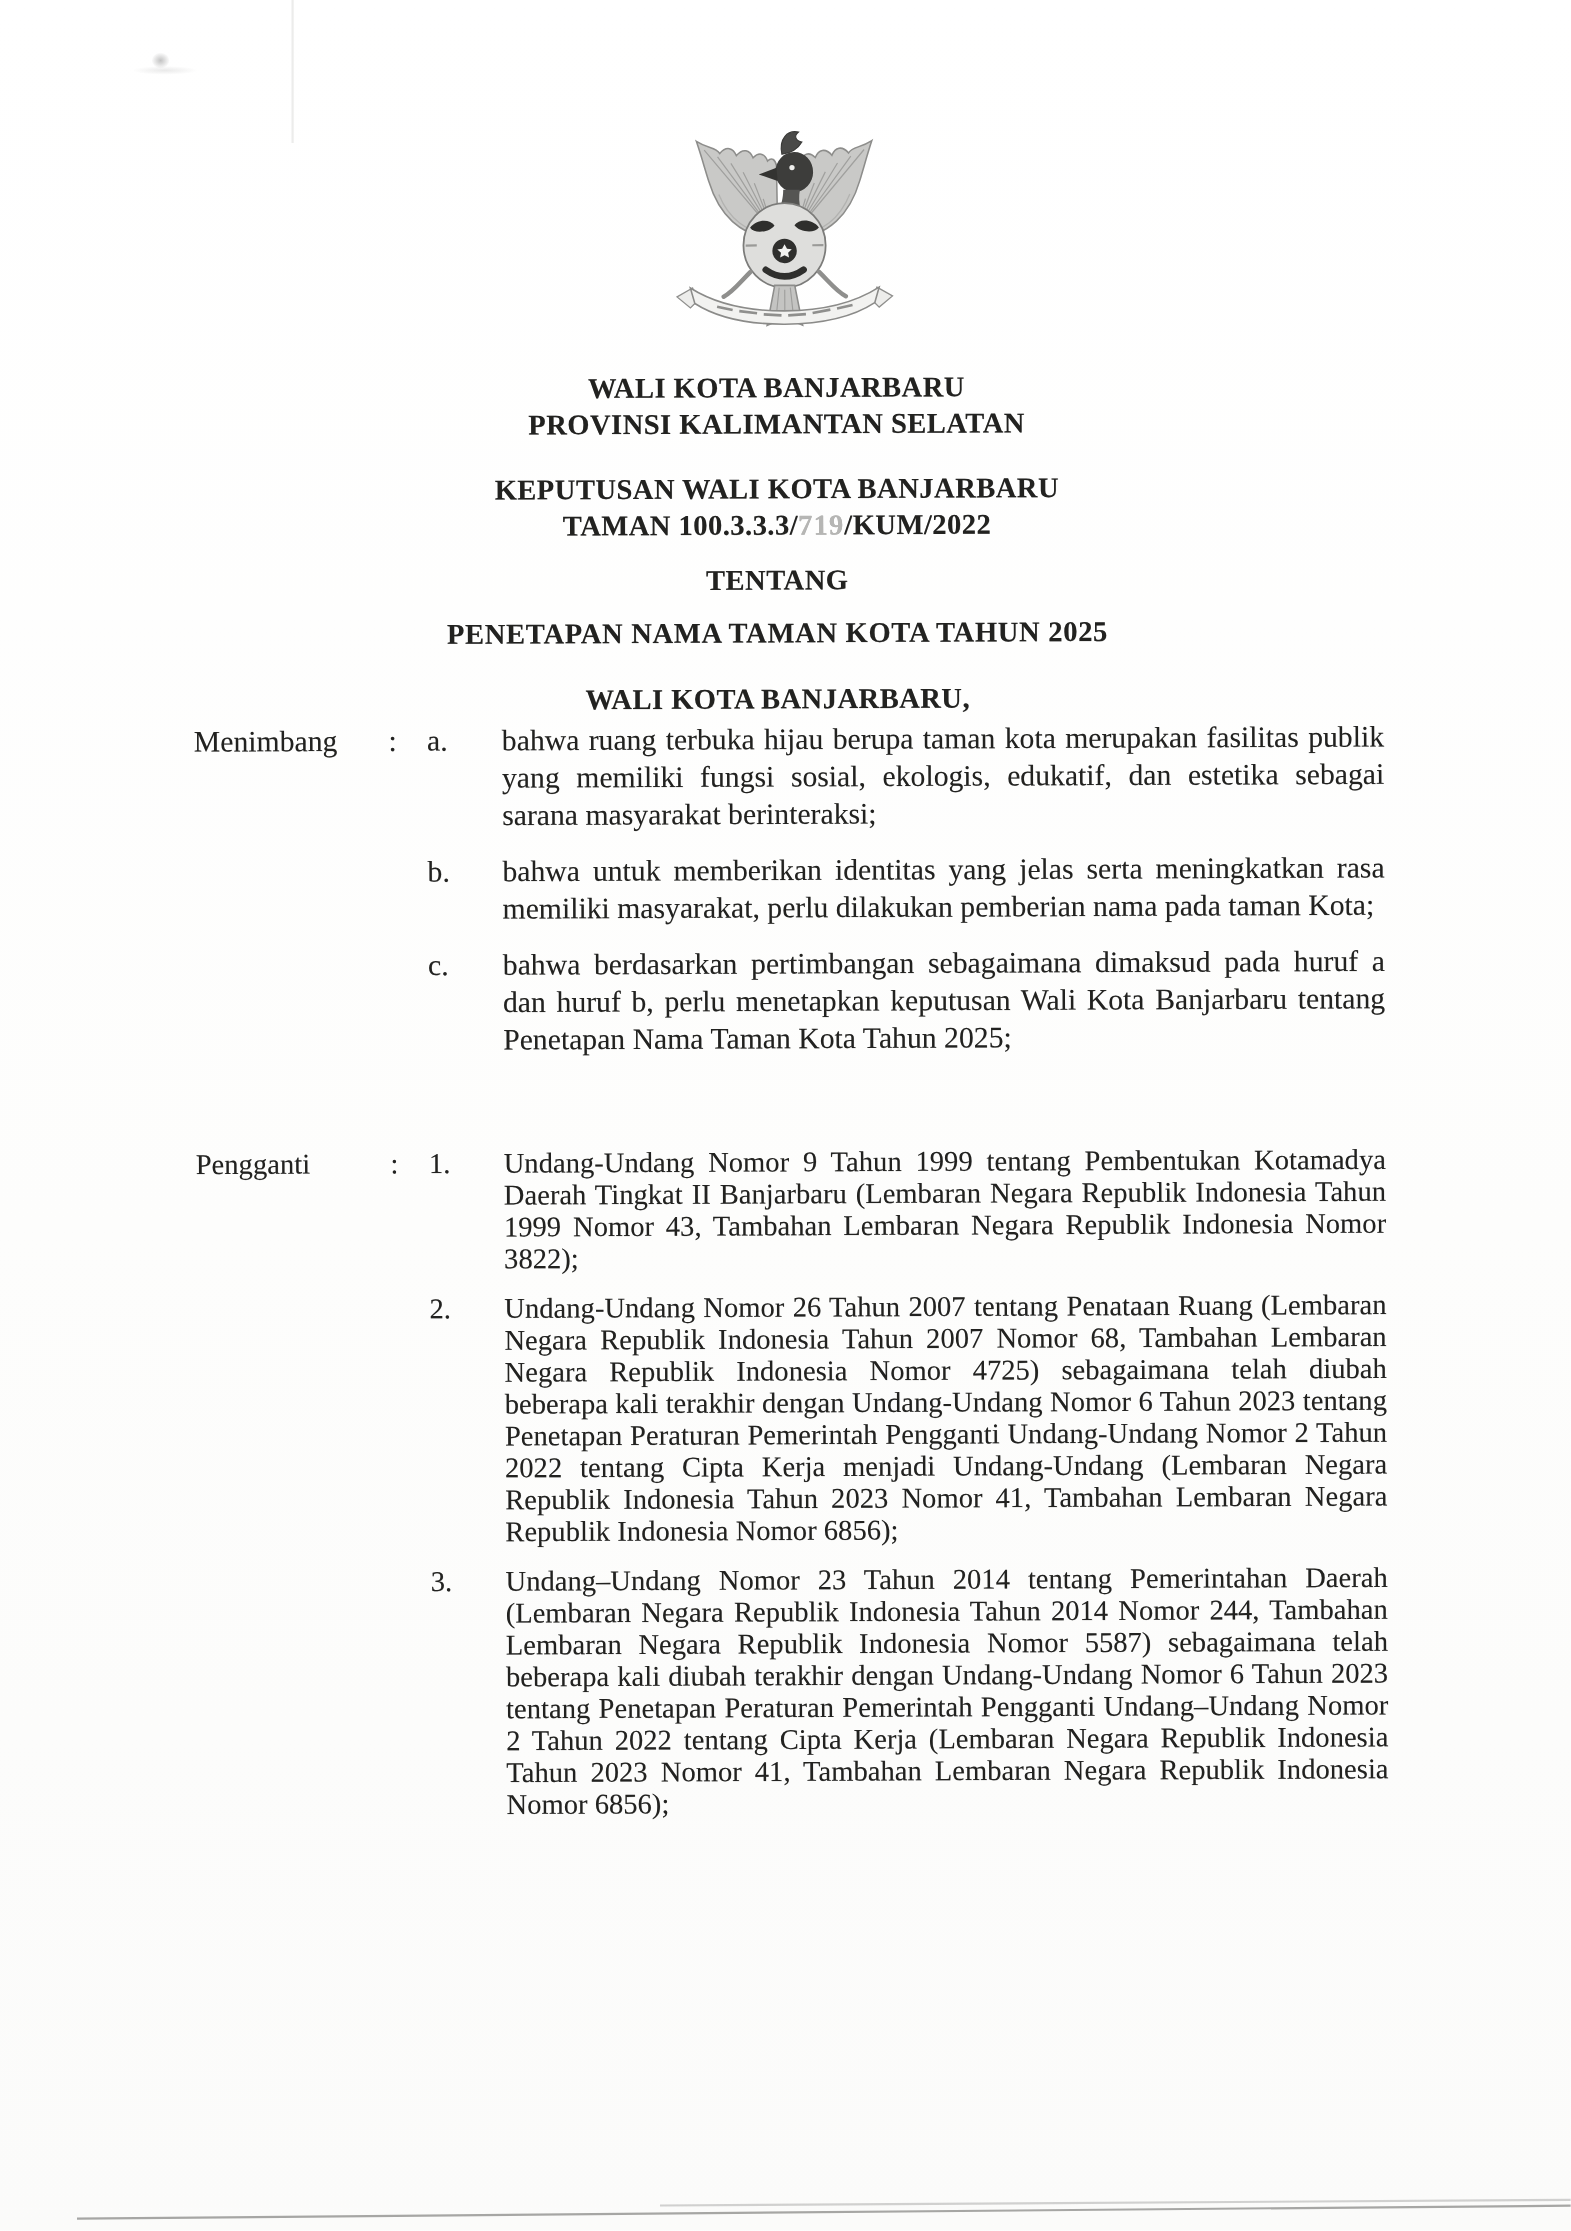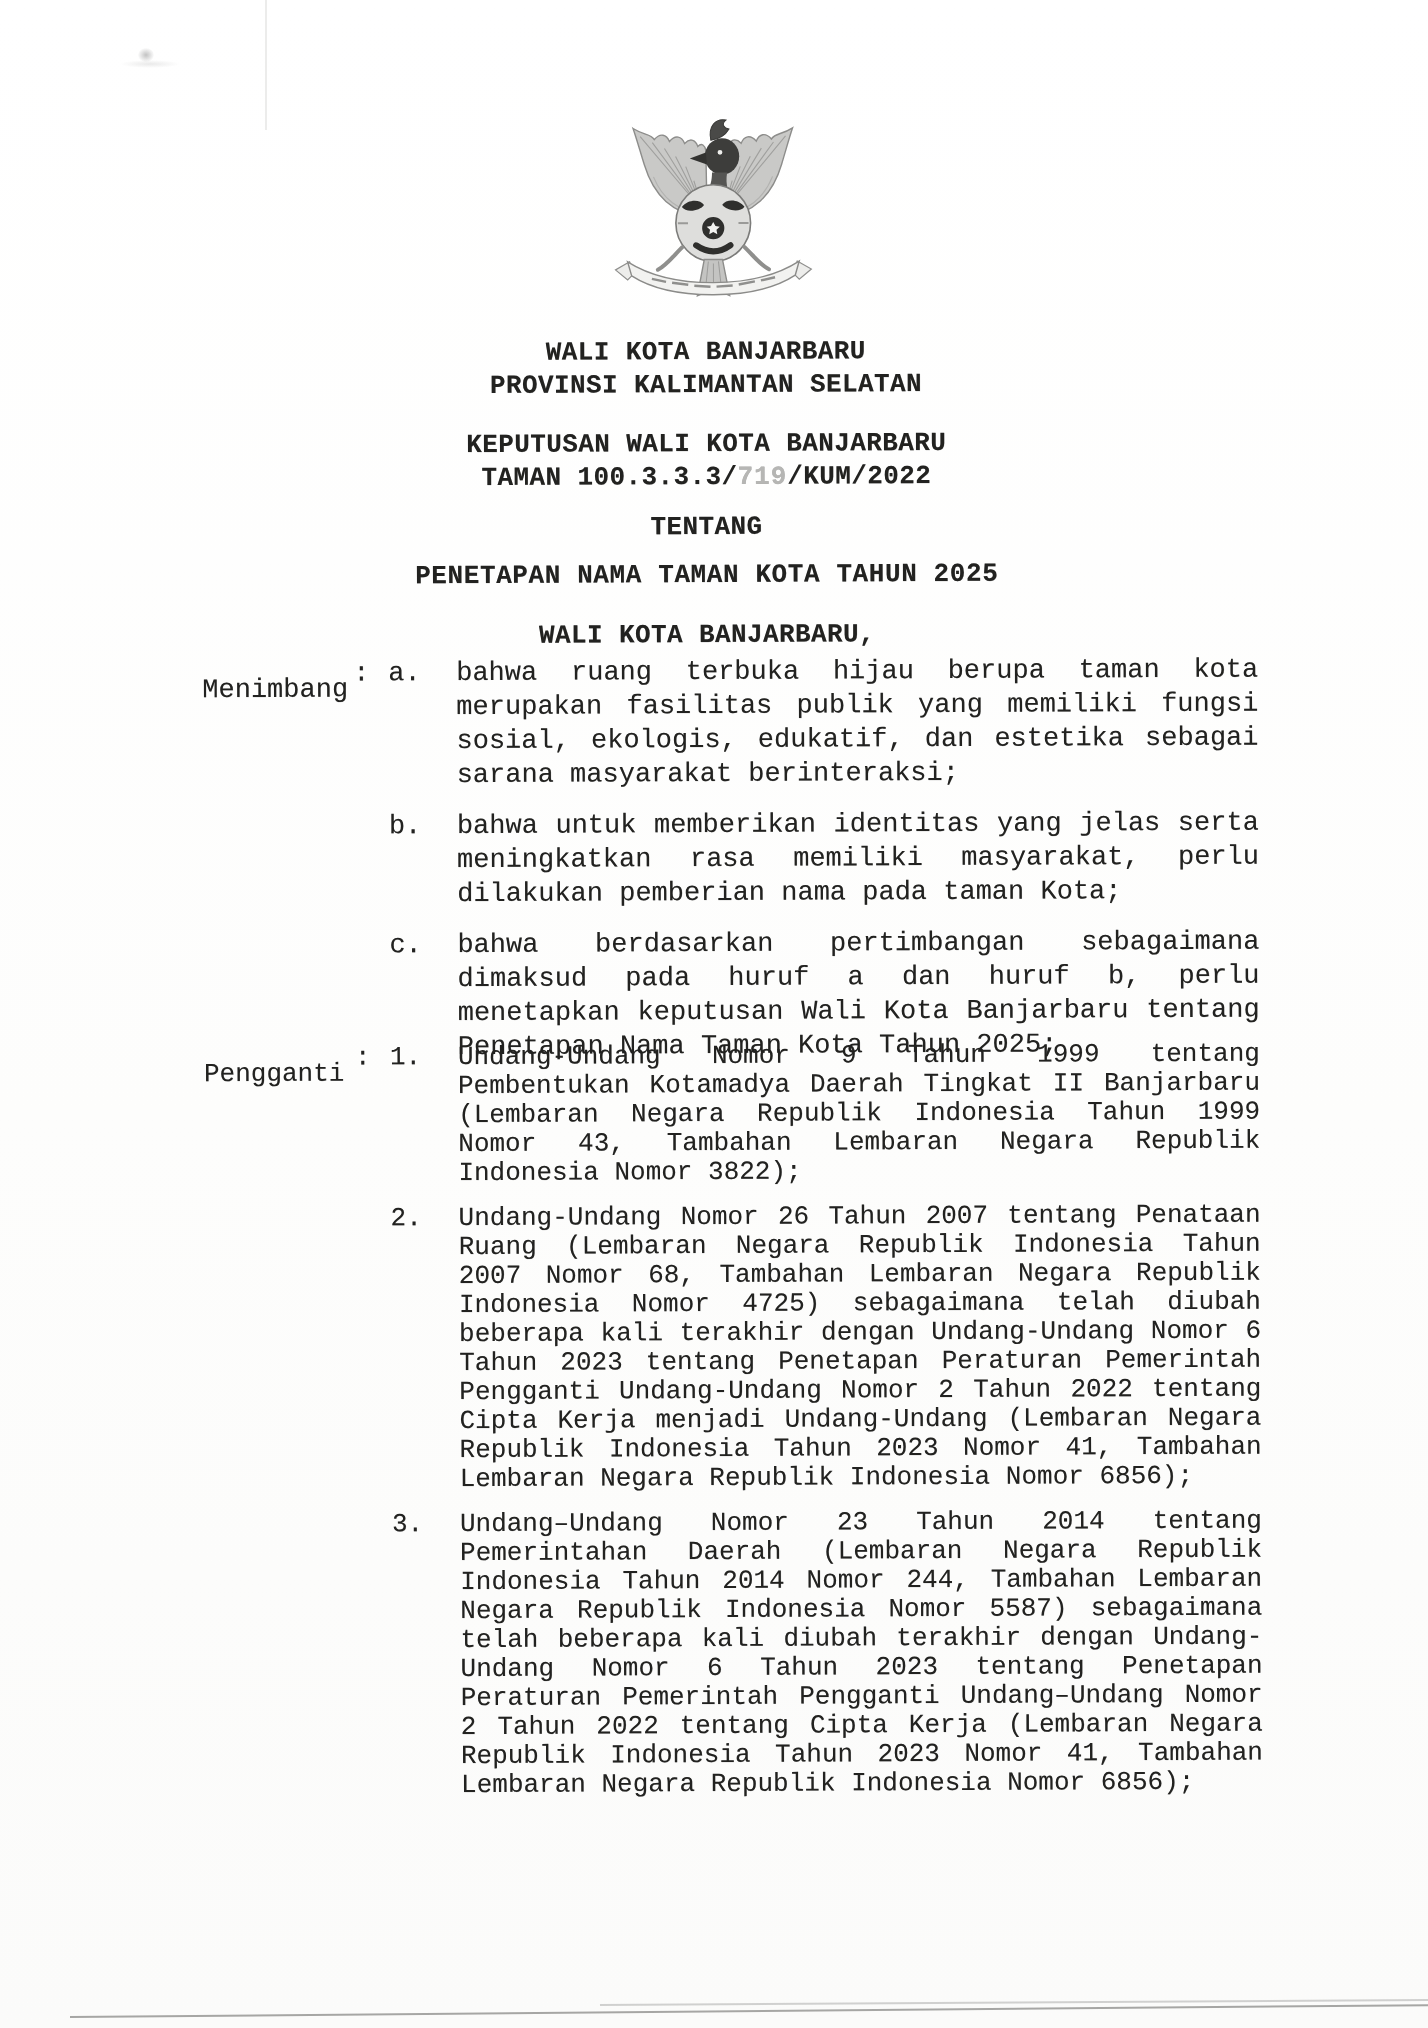--- a/index.html
+++ b/index.html
@@ -1,36 +1,36 @@
 <!DOCTYPE html>
 <html><head>
 <meta charset="utf-8">
 <style>
   html,body{margin:0;padding:0;background:#ffffff;}
   .page{
     position:relative;width:1428px;height:2028px;overflow:hidden;
     background:linear-gradient(180deg,#ffffff 0%,#fdfdfc 55%,#fbfbfa 100%);
-    font-family:Liberation Mono, monospace;
+    font-family:Liberation Serif, serif;
     color:#222220;
   }
   .rot{position:absolute;left:0;top:0;width:1428px;height:2028px;transform:rotate(-0.25deg);transform-origin:700px 400px;}
 
   
   .emblem{position:absolute;left:608px;top:110px;width:212px;height:202px;}
   .header-block{position:absolute;left:0;top:336px;width:1412px;text-align:center;font-weight:bold;}
   .h-line{font-size:26px;line-height:33px;letter-spacing:.4px;text-shadow:.2px .2px .3px rgba(30,30,30,.35);}
   .decree-block{margin-top:26px;}
   .nomor-hand{color:#b6b6b4;font-weight:bold;letter-spacing:1px;text-align:center;}
   .tentang{margin-top:17px;}
   .title-line{margin-top:15px;letter-spacing:.6px;}
   .salutation{margin-top:27px;}
 
   
   .section{position:absolute;left:175px;width:1084px;}
-  .sec-label{position:absolute;left:0;top:16px;margin-left:26px;}
+  .sec-label{position:absolute;left:0;top:0;}
   .sec-colon{position:absolute;left:177px;top:0;}
   .item{position:relative;}
   .marker{position:absolute;left:212px;top:0;}
   .itext{margin-left:280px;width:802px;text-align:justify;}
   .menimbang .sec-label,.menimbang .sec-colon,.menimbang .marker,.menimbang .itext{
     font-size:27px;line-height:34px;text-shadow:.2px .2px .3px rgba(30,30,30,.3);}
   .menimbang .item{margin-bottom:17px;}
   .mengingat .sec-label,.mengingat .sec-colon,.mengingat .marker,.mengingat .itext{
     font-size:26px;line-height:29px;text-shadow:.2px .2px .3px rgba(30,30,30,.3);}
   .mengingat .item{margin-bottom:16px;}

